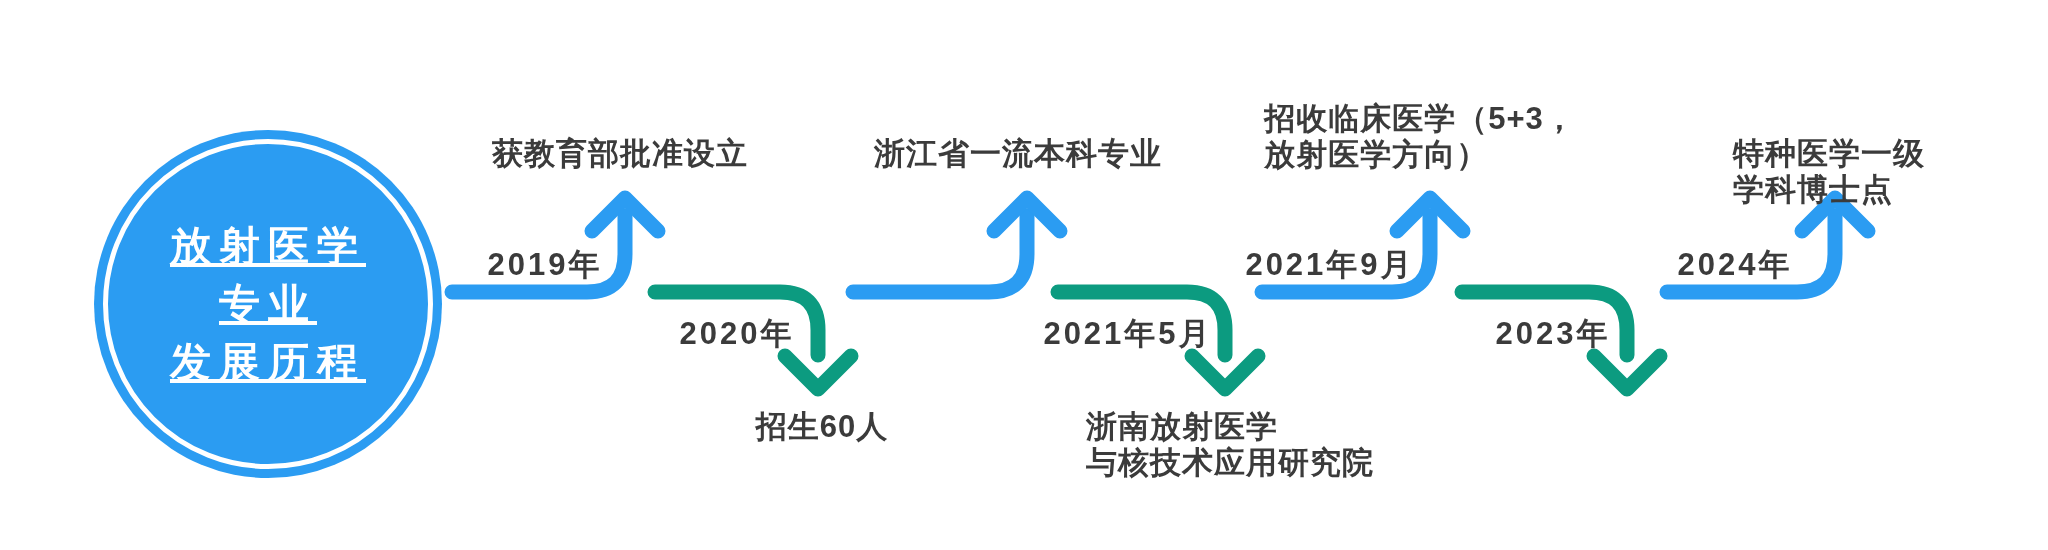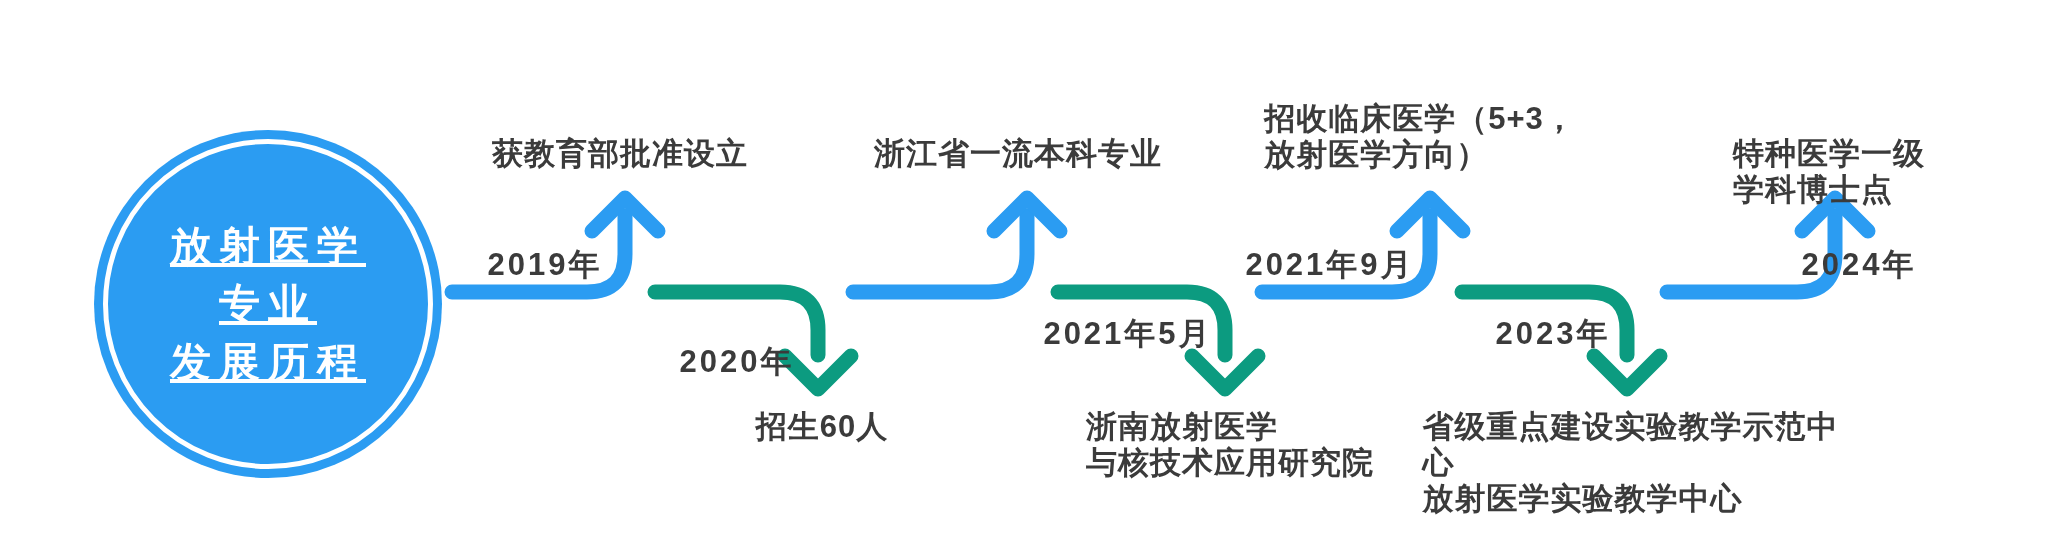--- a/index.html
+++ b/index.html
@@ -112,33 +112,31 @@
   <div class="circle">
     <div class="circle-ring"></div>
     <div class="circle-title">放射医学
 专业
 发展历程</div>
   </div>
 
   <div class="lbl year" style="left:545px;  top:247px;">2019年</div>
   <div class="lbl event" style="left:620px;  top:136px;">获教育部批准设立</div>
 
-  <div class="lbl year" style="left:737px;  top:316px;margin-top:28px;">2020年</div>
+  <div class="lbl year" style="left:737px;  top:316px;">2020年</div>
   <div class="lbl event" style="left:822px;  top:409px;">招生60人</div>
 
   <div class="lbl event" style="left:1018px; top:136px;">浙江省一流本科专业</div>
 
   <div class="lbl year" style="left:1128px; top:316px;">2021年5月</div>
   <div class="lbl event" style="left:1230px; top:409px;">浙南放射医学
 与核技术应用研究院</div>
 
   <div class="lbl year" style="left:1330px; top:247px;">2021年9月</div>
   <div class="lbl event" style="left:1420px; top:101px;">招收临床医学（5+3，
 放射医学方向）</div>
 
   <div class="lbl year" style="left:1553px; top:316px;">2023年</div>
-  <div class="lbl event" style="left:1631px; top:409px;">省级重点建设实验教学示范中心
-放射医学实验教学中心</div>
 
-  <div class="lbl year" style="left:1859px; top:247px;">2024年</div>
+  <div class="lbl year" style="left:1735px; top:247px;">2024年</div>
   <div class="lbl event" style="left:1838px; top:136px;">特种医学一级学科博士点</div>
 
 </div>
 
 </body></html>

